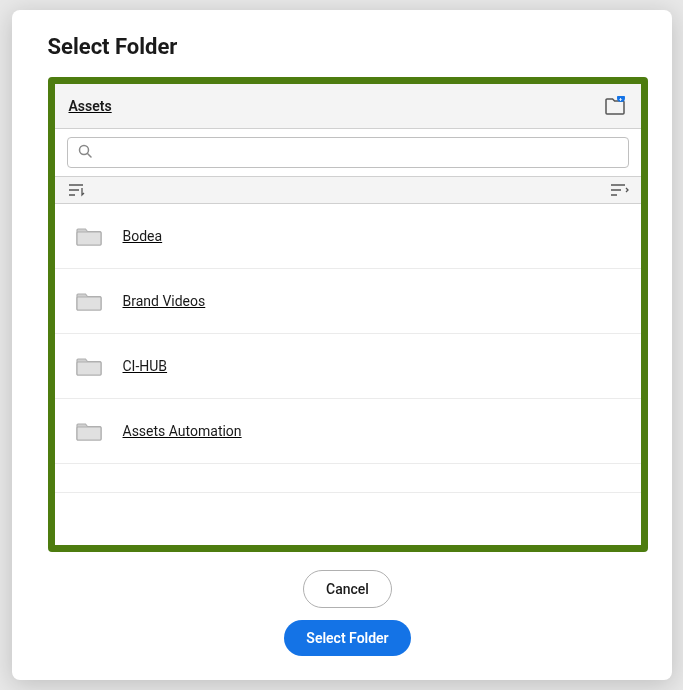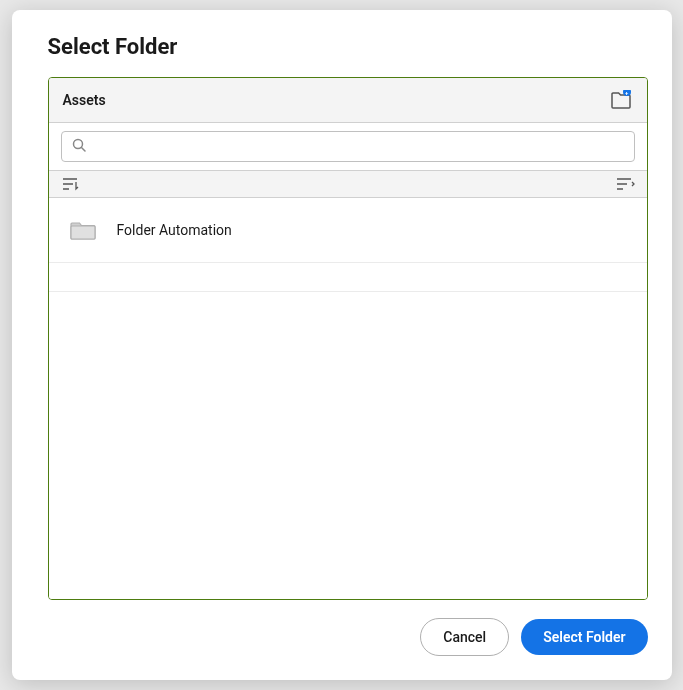--- a/index.html
+++ b/index.html
@@ -31,26 +31,27 @@
 
     .dialog-title {
       font-size: 22px;
       font-weight: 700;
       color: #1a1a1a;
       margin-bottom: 18px;
     }
 
     .panel {
       flex: 1;
-      border: 1px solid #4d7c0f;
+      border: 7px solid #4d7c0f;
       border-radius: 4px;
       display: flex;
       flex-direction: column;
       overflow: hidden;
       background: #f4f4f4;
+      text-decoration: underline;
     }
 
     .panel-header {
       display: flex;
       align-items: center;
       justify-content: space-between;
       padding: 10px 14px;
       background: #f4f4f4;
       border-bottom: 1px solid #d0d0d0;
     }
@@ -159,20 +160,21 @@
       background: #bbb;
       border-radius: 4px;
     }
 
     .dialog-footer {
       display: flex;
       justify-content: flex-end;
       align-items: center;
       gap: 12px;
       margin-top: 18px;
+      flex-direction: column;
     }
 
     .btn-cancel {
       padding: 10px 22px;
       border-radius: 20px;
       border: 1px solid #b0b0b0;
       background: #ffffff;
       font-size: 14px;
       font-weight: 500;
       color: #1a1a1a;
@@ -240,28 +242,55 @@
         <svg width="20" height="14" viewBox="0 0 20 14" fill="none">
           <line x1="2" y1="2" x2="16" y2="2" stroke="#555" stroke-width="1.5"></line>
           <line x1="2" y1="7" x2="12" y2="7" stroke="#555" stroke-width="1.5"></line>
           <line x1="2" y1="12" x2="8" y2="12" stroke="#555" stroke-width="1.5"></line>
           <polyline points="17,5 19,7 17,9" stroke="#555" stroke-width="1.3" fill="none"></polyline>
         </svg>
       </div>
     </div>
 
     <div class="folder-list" id="folder-list">
+    <div class="folder-item">
+      <div class="folder-icon">
+        <svg class="folder-svg" viewBox="0 0 28 22" fill="none" xmlns="http://www.w3.org/2000/svg">
+          <path d="M2 5C2 4.45 2.45 4 3 4H10.5L12.5 6.5H25C25.55 6.5 26 6.95 26 7.5V19C26 19.55 25.55 20 25 20H3C2.45 20 2 19.55 2 19V5Z" fill="#d0d0d0" stroke="#b0b0b0" stroke-width="1.2"></path>
+          <path d="M2 8C2 7.45 2.45 7 3 7H25C25.55 7 26 7.45 26 8V19C26 19.55 25.55 20 25 20H3C2.45 20 2 19.55 2 19V8Z" fill="#e0e0e0" stroke="#b0b0b0" stroke-width="1.2"></path>
+        </svg>
+      </div>
+      <span class="folder-name">Bodea</span>
+    </div>
         <div class="folder-item">
       <div class="folder-icon">
         <svg class="folder-svg" viewBox="0 0 28 22" fill="none" xmlns="http://www.w3.org/2000/svg">
           <path d="M2 5C2 4.45 2.45 4 3 4H10.5L12.5 6.5H25C25.55 6.5 26 6.95 26 7.5V19C26 19.55 25.55 20 25 20H3C2.45 20 2 19.55 2 19V5Z" fill="#d0d0d0" stroke="#b0b0b0" stroke-width="1.2"></path>
           <path d="M2 8C2 7.45 2.45 7 3 7H25C25.55 7 26 7.45 26 8V19C26 19.55 25.55 20 25 20H3C2.45 20 2 19.55 2 19V8Z" fill="#e0e0e0" stroke="#b0b0b0" stroke-width="1.2"></path>
         </svg>
       </div>
-      <span class="folder-name">Folder Automation</span>
+      <span class="folder-name">Brand Videos</span>
+    </div>
+        <div class="folder-item">
+      <div class="folder-icon">
+        <svg class="folder-svg" viewBox="0 0 28 22" fill="none" xmlns="http://www.w3.org/2000/svg">
+          <path d="M2 5C2 4.45 2.45 4 3 4H10.5L12.5 6.5H25C25.55 6.5 26 6.95 26 7.5V19C26 19.55 25.55 20 25 20H3C2.45 20 2 19.55 2 19V5Z" fill="#d0d0d0" stroke="#b0b0b0" stroke-width="1.2"></path>
+          <path d="M2 8C2 7.45 2.45 7 3 7H25C25.55 7 26 7.45 26 8V19C26 19.55 25.55 20 25 20H3C2.45 20 2 19.55 2 19V8Z" fill="#e0e0e0" stroke="#b0b0b0" stroke-width="1.2"></path>
+        </svg>
+      </div>
+      <span class="folder-name">CI-HUB</span>
+    </div>
+        <div class="folder-item">
+      <div class="folder-icon">
+        <svg class="folder-svg" viewBox="0 0 28 22" fill="none" xmlns="http://www.w3.org/2000/svg">
+          <path d="M2 5C2 4.45 2.45 4 3 4H10.5L12.5 6.5H25C25.55 6.5 26 6.95 26 7.5V19C26 19.55 25.55 20 25 20H3C2.45 20 2 19.55 2 19V5Z" fill="#d0d0d0" stroke="#b0b0b0" stroke-width="1.2"></path>
+          <path d="M2 8C2 7.45 2.45 7 3 7H25C25.55 7 26 7.45 26 8V19C26 19.55 25.55 20 25 20H3C2.45 20 2 19.55 2 19V8Z" fill="#e0e0e0" stroke="#b0b0b0" stroke-width="1.2"></path>
+        </svg>
+      </div>
+      <span class="folder-name">Assets Automation</span>
     </div>
         <div class="folder-item">
       
       
     </div>
       </div>
   </div>
 
   <div class="dialog-footer">
     <button class="btn-cancel">Cancel</button>

